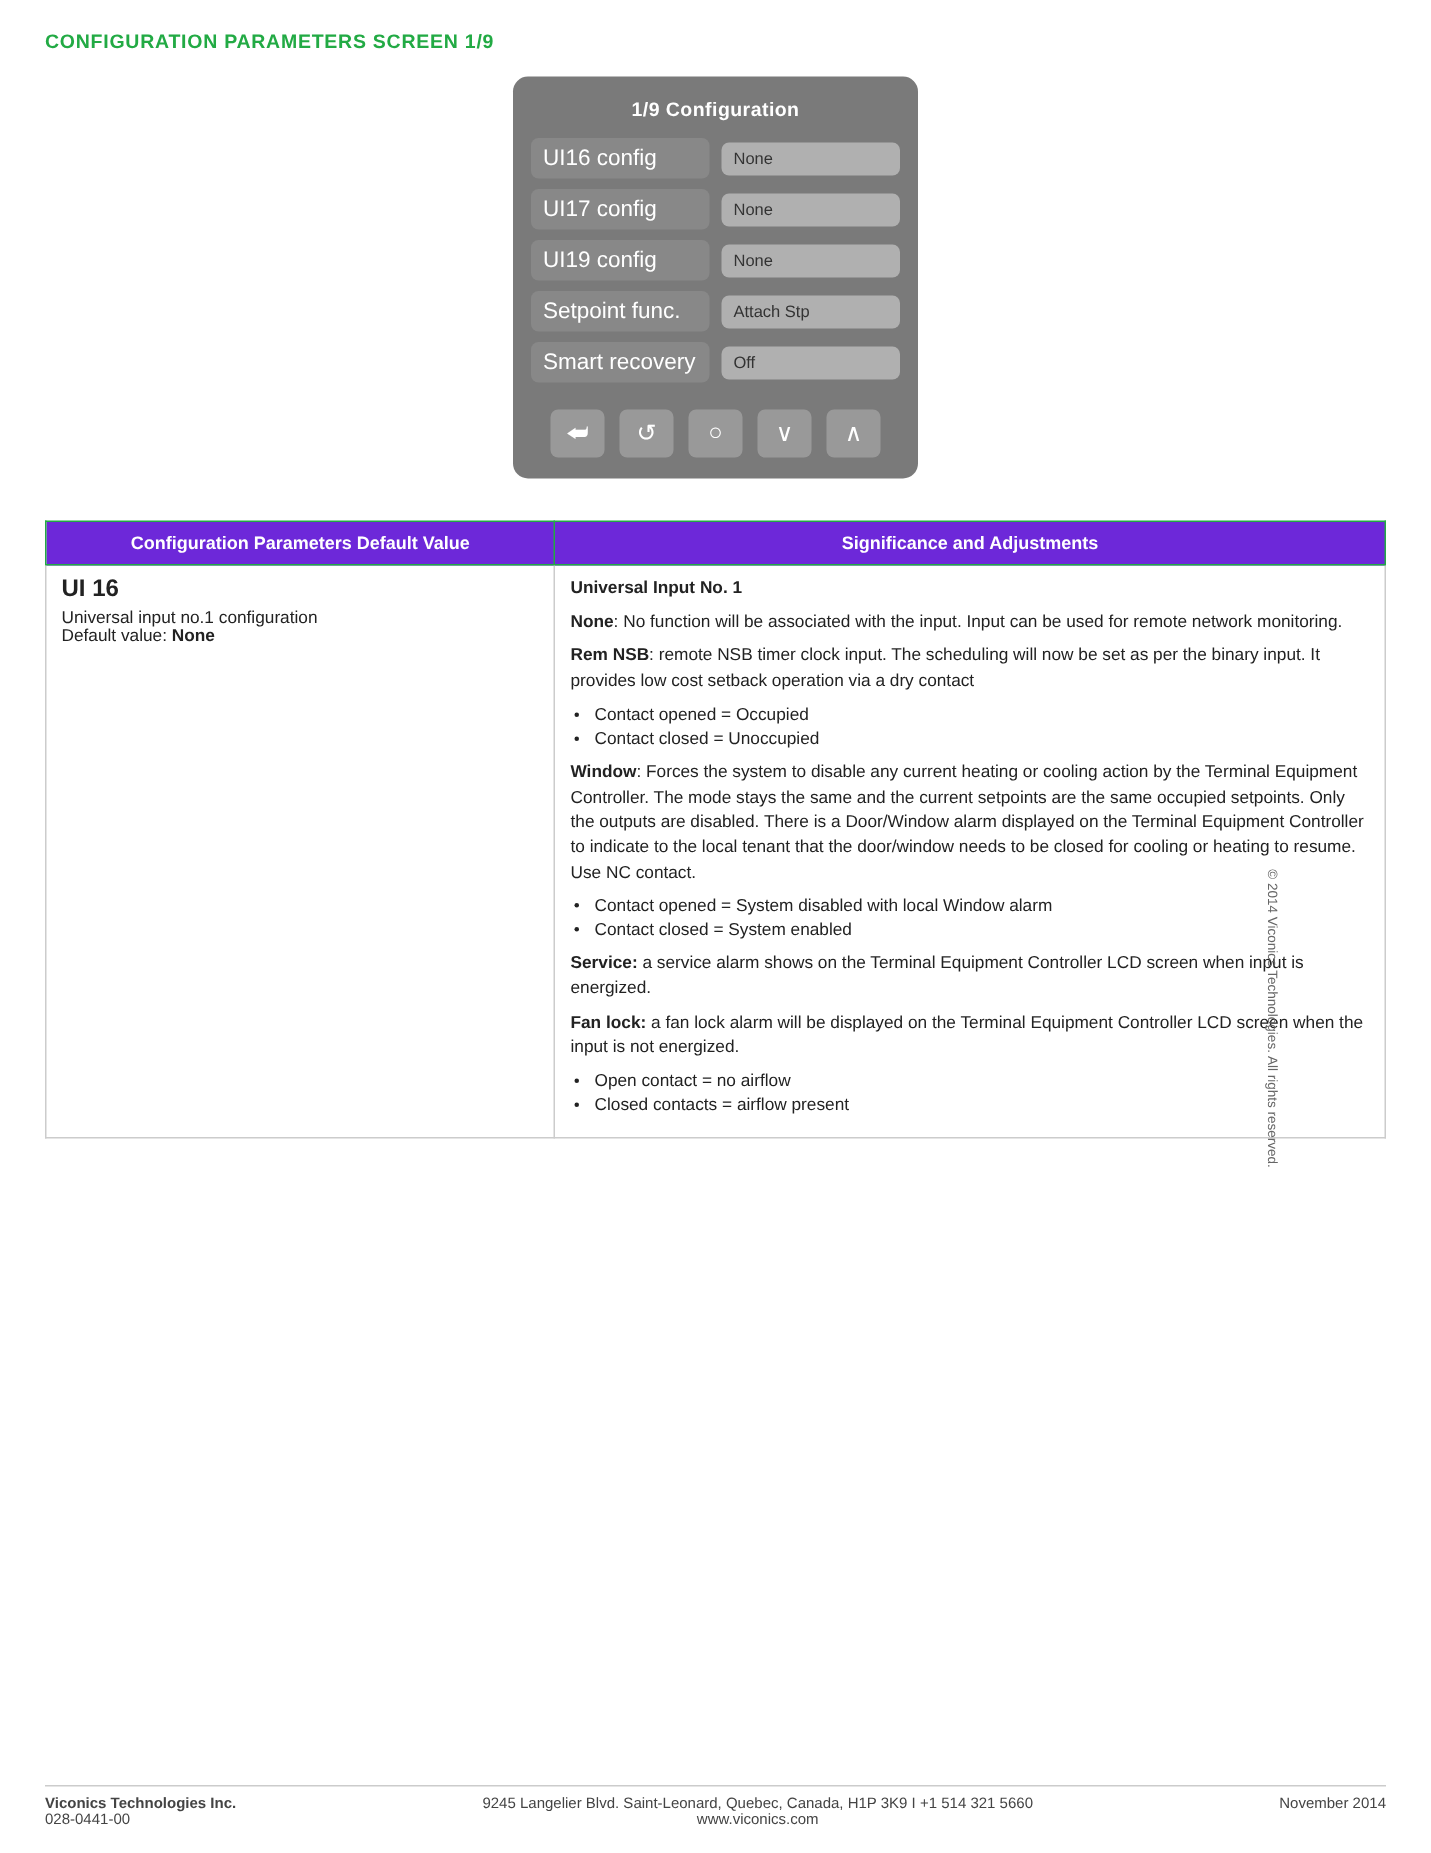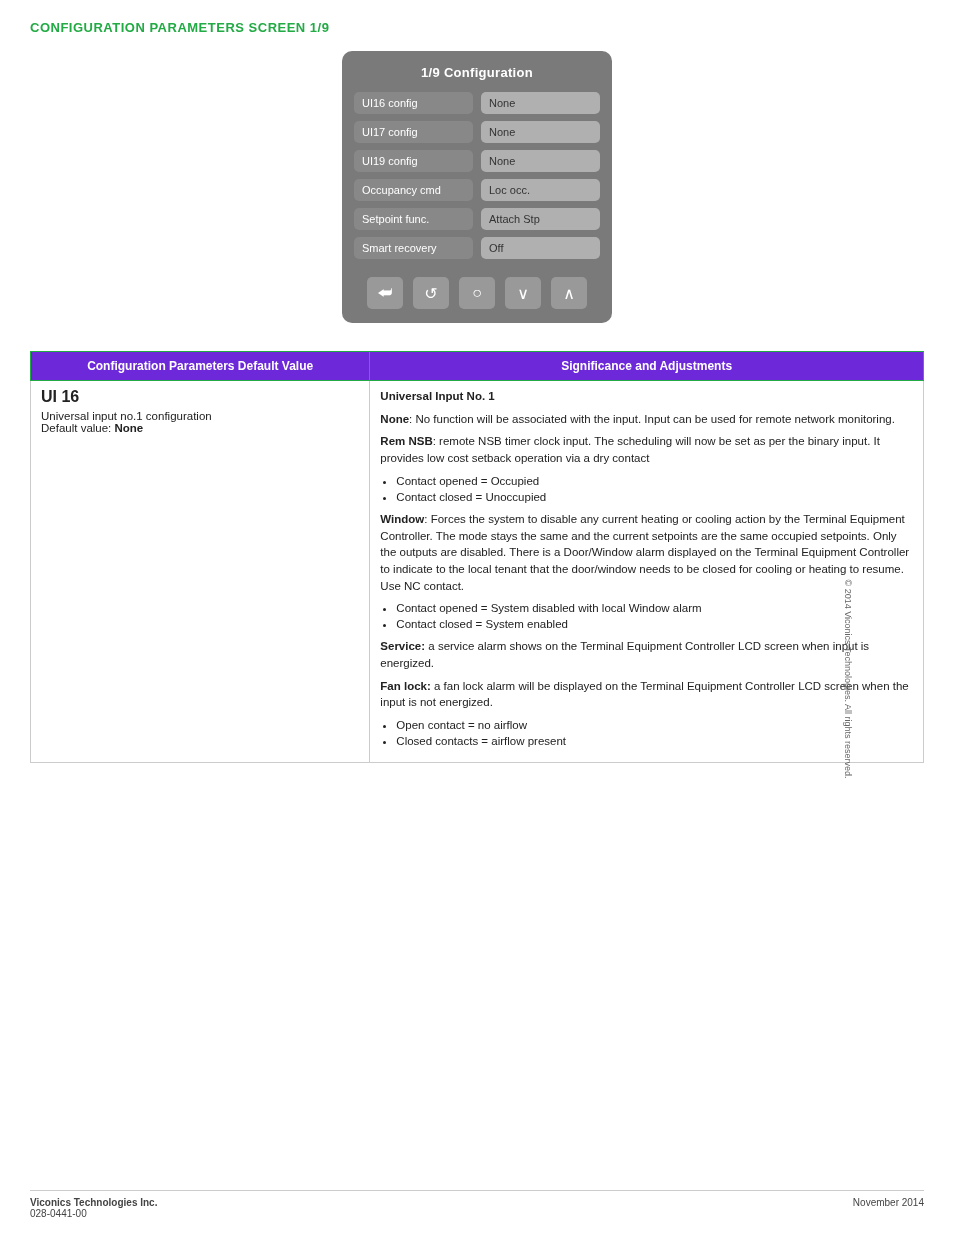--- a/index.html
+++ b/index.html
@@ -75,21 +75,21 @@
     }
     .device-row {
       display: flex;
       align-items: center;
       margin-bottom: 7px;
       gap: 8px;
     }
     .device-label {
       background: #888;
       color: #fff;
-      font-size: 11px;
+      font-size: 15px;
       padding: 5px 8px;
       border-radius: 5px;
       flex: 1;
       min-width: 100px;
     }
     .device-value {
       background: #b0b0b0;
       color: #333;
       font-size: 11px;
       padding: 5px 8px;
@@ -223,24 +223,20 @@
         <div class="device-label">UI16 config</div>
         <div class="device-value">None</div>
       </div>
       <div class="device-row">
         <div class="device-label">UI17 config</div>
         <div class="device-value">None</div>
       </div>
       <div class="device-row">
         <div class="device-label">UI19 config</div>
         <div class="device-value">None</div>
-      </div>
-      <div class="device-row">
-        <div class="device-label">Occupancy cmd</div>
-        <div class="device-value">Loc occ.</div>
       </div>
       <div class="device-row">
         <div class="device-label">Setpoint func.</div>
         <div class="device-value">Attach Stp</div>
       </div>
       <div class="device-row">
         <div class="device-label">Smart recovery</div>
         <div class="device-value">Off</div>
       </div>
 
@@ -297,18 +293,22 @@
     </table>
   </div>
 
   <div style="position:absolute; right:6px; top:55%; transform:translateY(-50%) rotate(90deg); transform-origin:center center; font-size:9px; color:#666; white-space:nowrap;">© 2014 Viconics Technologies. All rights reserved.</div>
 
   <div class="footer">
     <div class="footer-left">
       <div><b>Viconics Technologies Inc.</b></div>
       <div>028-0441-00</div>
     </div>
+    <div class="footer-center">
+      <div>9245 Langelier Blvd. Saint-Leonard, Quebec, Canada, H1P 3K9  I  +1 514 321 5660</div>
+      <div>www.viconics.com</div>
+    </div>
     <div class="footer-right">
       <div>November 2014</div>
     </div>
   </div>
 
 </div>
 
 </body></html>

